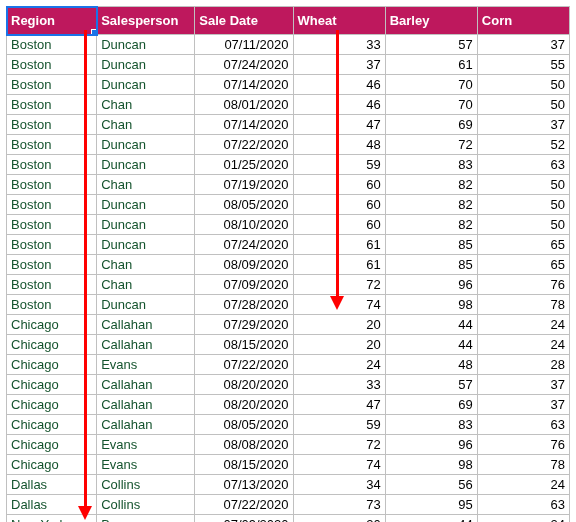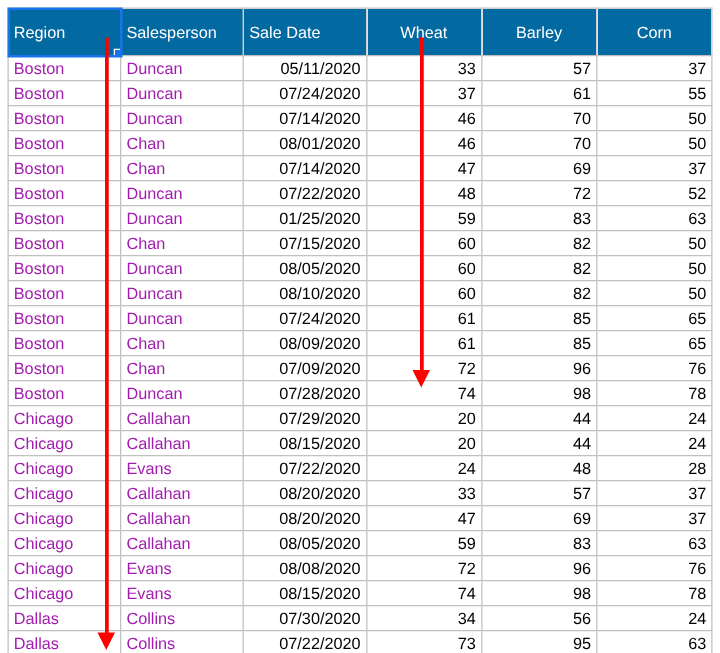--- a/index.html
+++ b/index.html
@@ -16,28 +16,28 @@
     table-layout: fixed;
   }
   .sheet th, .sheet td {
     border: 1px solid #c0c0c0;
     height: 20px;
     padding: 0 4px;
     overflow: hidden;
     white-space: nowrap;
   }
   .sheet th {
-    background: #0369a1;
+    background: #be185d;
     color: #fff;
-    font-weight: normal;
+    font-weight: bold;
     text-align: left;
-    height: 38px;
-  }
-  .sheet th.num { text-align: center; }
-  .sheet td.txt { text-align: left; color: #a21caf; }
+    height: 28px;
+  }
+  .sheet th.num { text-align: left; }
+  .sheet td.txt { text-align: left; color: #14532d; }
   .sheet td.num { text-align: right; color: #000; }
   .col-region { width: 90px; }
   .col-sales  { width: 98px; }
   .col-date   { width: 98px; }
   .col-wheat  { width: 92px; }
   .col-barley { width: 92px; }
   .col-corn   { width: 92px; }
   
   .sel {
     position: relative;
@@ -91,21 +91,21 @@
       <th>Sale Date</th>
       <th class="num">Wheat</th>
       <th class="num">Barley</th>
       <th class="num">Corn</th>
     </tr>
   </thead>
   <tbody id="tbody">
         <tr>
           <td class="txt">Boston</td>
           <td class="txt">Duncan</td>
-          <td class="num">05/11/2020</td>
+          <td class="num">07/11/2020</td>
           <td class="num">33</td>
           <td class="num">57</td>
           <td class="num">37</td>
         </tr>
         <tr>
           <td class="txt">Boston</td>
           <td class="txt">Duncan</td>
           <td class="num">07/24/2020</td>
           <td class="num">37</td>
           <td class="num">61</td>
@@ -147,21 +147,21 @@
           <td class="txt">Boston</td>
           <td class="txt">Duncan</td>
           <td class="num">01/25/2020</td>
           <td class="num">59</td>
           <td class="num">83</td>
           <td class="num">63</td>
         </tr>
         <tr>
           <td class="txt">Boston</td>
           <td class="txt">Chan</td>
-          <td class="num">07/15/2020</td>
+          <td class="num">07/19/2020</td>
           <td class="num">60</td>
           <td class="num">82</td>
           <td class="num">50</td>
         </tr>
         <tr>
           <td class="txt">Boston</td>
           <td class="txt">Duncan</td>
           <td class="num">08/05/2020</td>
           <td class="num">60</td>
           <td class="num">82</td>
@@ -267,21 +267,21 @@
           <td class="txt">Chicago</td>
           <td class="txt">Evans</td>
           <td class="num">08/15/2020</td>
           <td class="num">74</td>
           <td class="num">98</td>
           <td class="num">78</td>
         </tr>
         <tr>
           <td class="txt">Dallas</td>
           <td class="txt">Collins</td>
-          <td class="num">07/30/2020</td>
+          <td class="num">07/13/2020</td>
           <td class="num">34</td>
           <td class="num">56</td>
           <td class="num">24</td>
         </tr>
         <tr>
           <td class="txt">Dallas</td>
           <td class="txt">Collins</td>
           <td class="num">07/22/2020</td>
           <td class="num">73</td>
           <td class="num">95</td>

